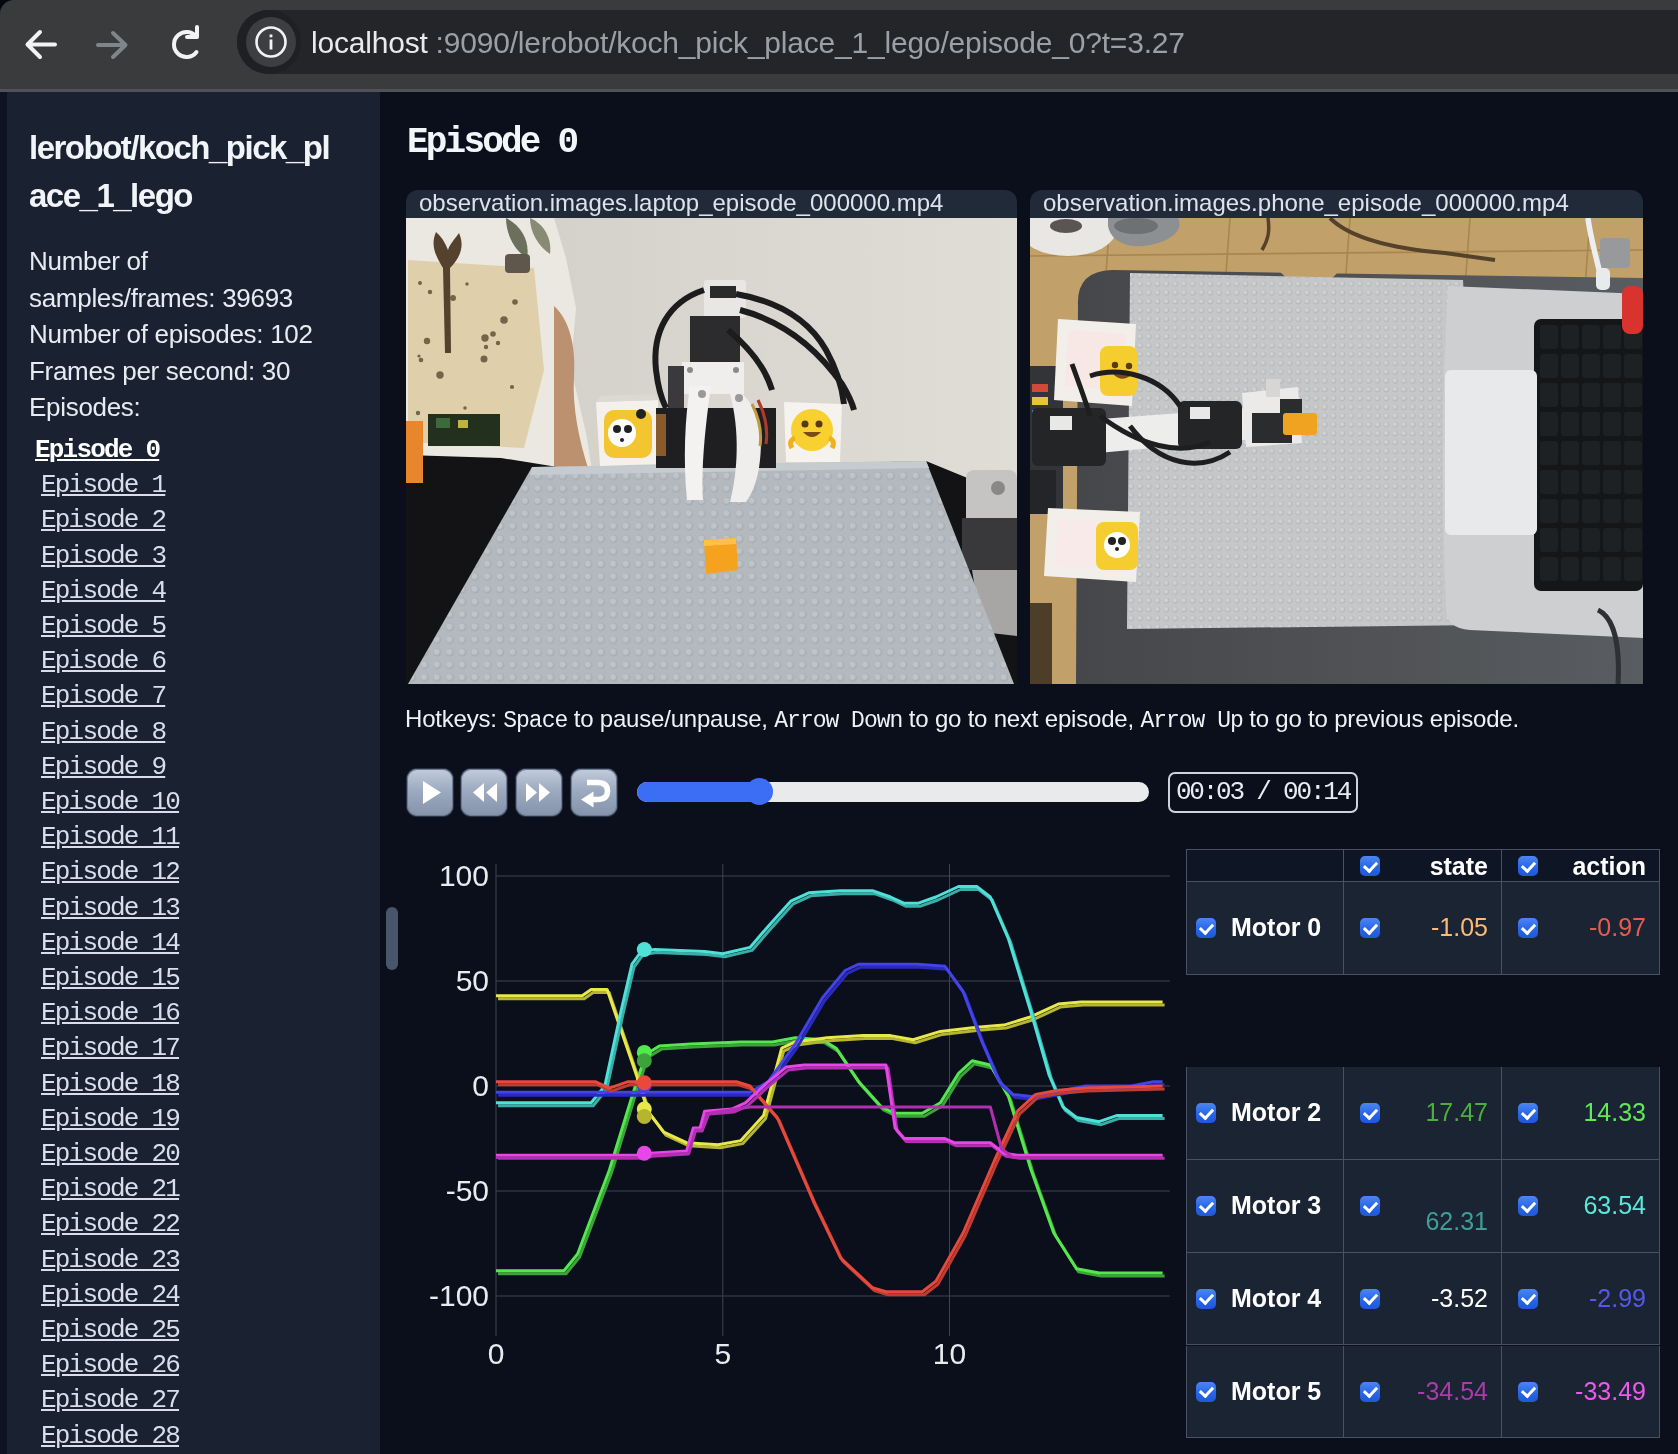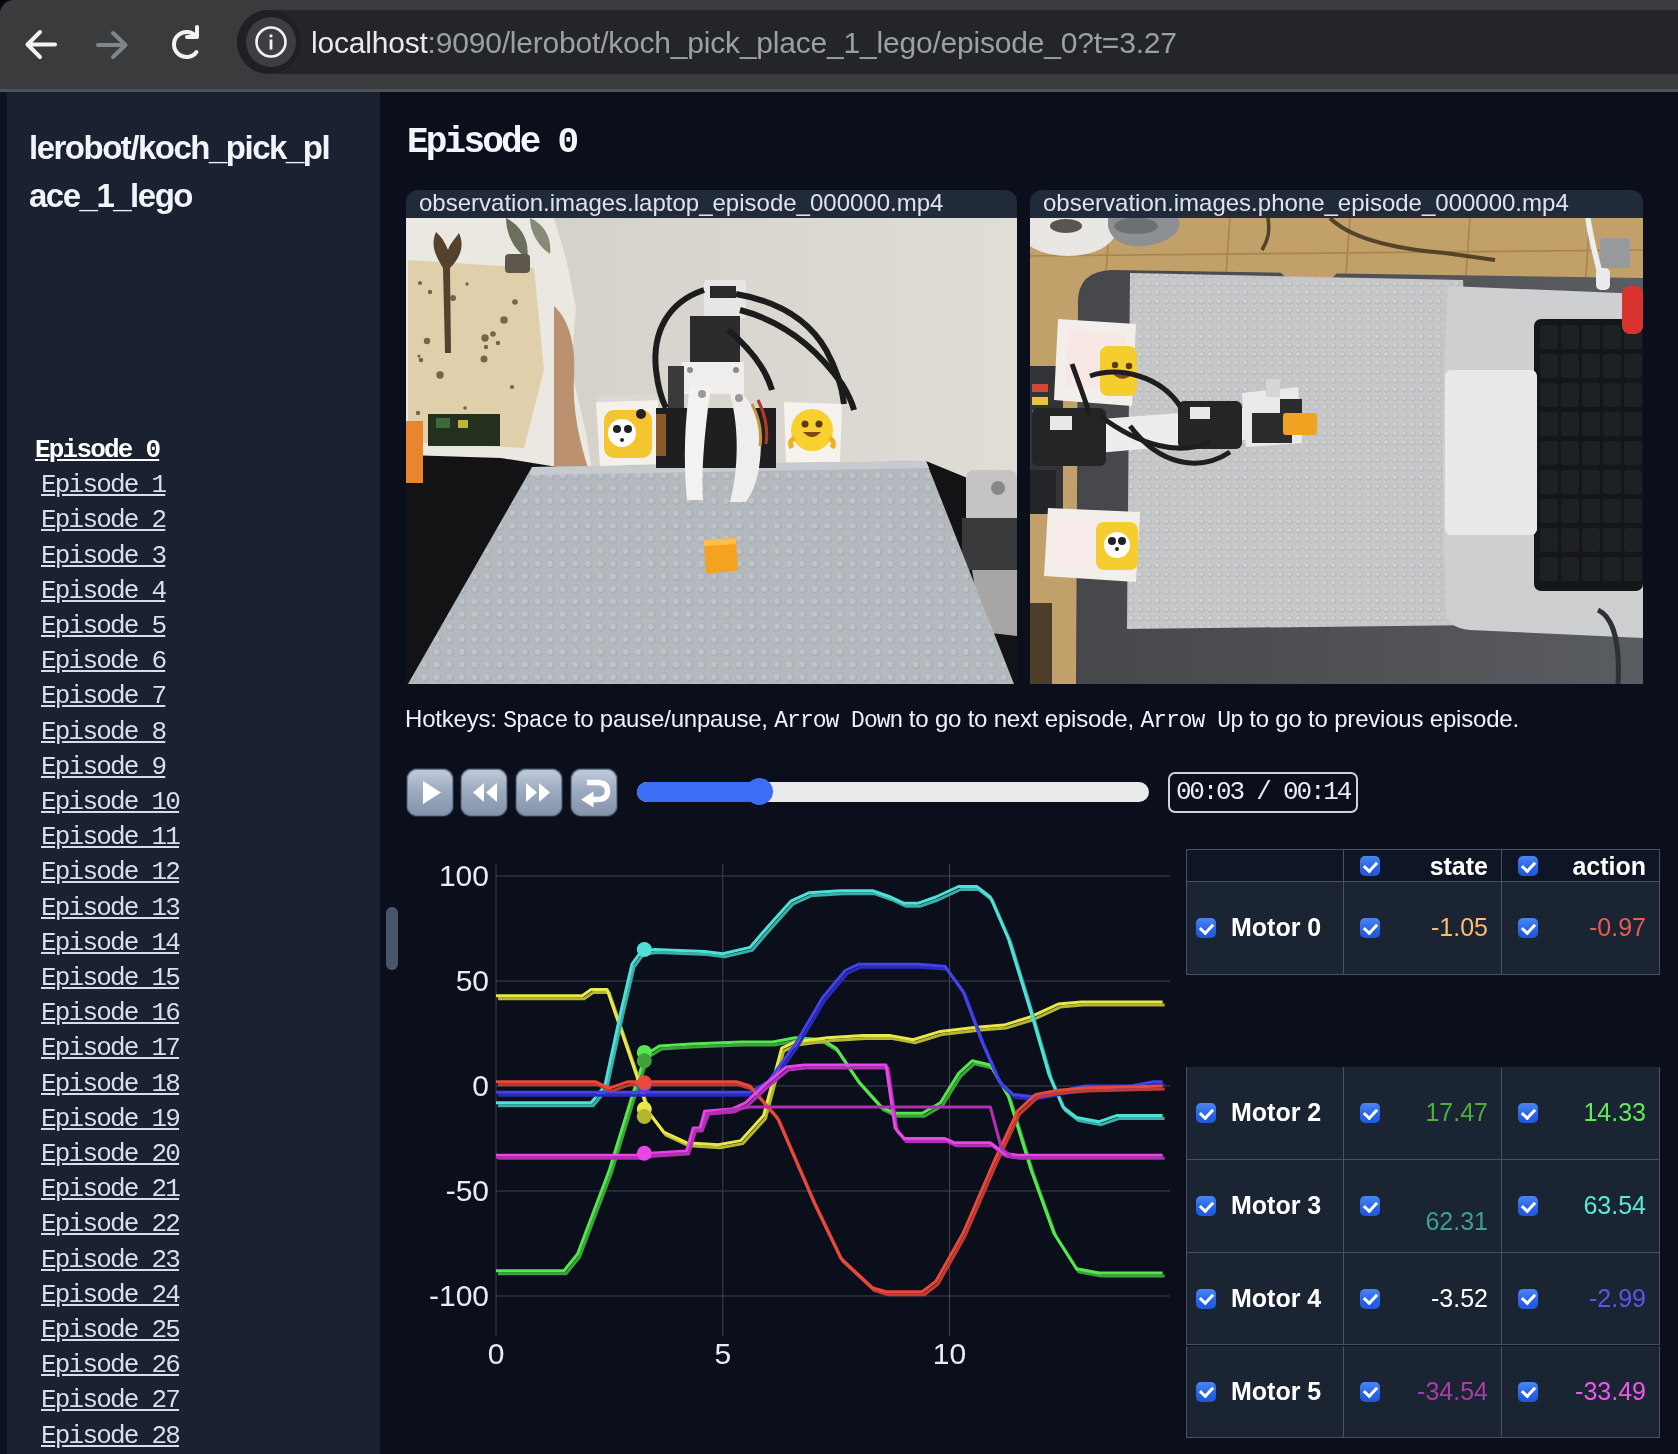--- a/index.html
+++ b/index.html
@@ -7,21 +7,21 @@
        font-family:"Liberation Sans",sans-serif;position:relative;}
   .mono{font-family:"Liberation Mono",monospace;}
   
   #chrome{position:absolute;left:0;top:0;width:1678px;height:89px;background:#3a3b3d;
           border-bottom:3px solid #515257;border-top-left-radius:14px;}
   #urlbar{position:absolute;left:237px;top:10px;width:1441px;height:64px;background:#232528;
           border-radius:32px 0 0 32px;}
   #inforing{position:absolute;left:0px;top:0px;width:64px;height:64px;border-radius:50%;background:#1e2023;}
   #infocircle{position:absolute;left:9px;top:7px;width:50px;height:50px;border-radius:50%;background:#3c3e42;}
   #urltext{position:absolute;left:74px;top:16px;font-size:30px;letter-spacing:-0.2px;color:#e8eaed;white-space:nowrap;}
-  #urltext .gray{color:#9aa0a6;}
+  #urltext .gray{color:#9aa0a6;margin-left:8px;}
   
   #page{position:absolute;left:0;top:92px;width:1678px;height:1362px;background:#0a0f1b;}
   #sidebar{position:absolute;left:7px;top:0;width:373px;height:1362px;background:#1a2231;}
   #sidestrip{position:absolute;left:0;top:0;width:7px;height:1362px;background:#0d1322;}
   #sbtitle{position:absolute;left:22px;top:32px;width:345px;font-size:33px;letter-spacing:-1.5px;font-weight:bold;color:#f1f5f9;line-height:47.5px;}
   #sbinfo{position:absolute;left:22px;top:151px;width:340px;font-size:26px;letter-spacing:-0.3px;color:#e7ebf2;line-height:36.6px;}
   #eplist{position:absolute;left:34px;top:341px;font-size:26px;letter-spacing:-1.8px;line-height:35.2px;color:#d8dfeb;}
   #eplist a{color:#d8dfeb;text-decoration:underline;}
   #eplist a.cur{font-weight:bold;color:#ffffff;margin-left:-6px;}
   
@@ -84,20 +84,21 @@
       <rect x="16.6" y="15.5" width="2.8" height="10" fill="#f1f3f4"></rect>
       <rect x="16.6" y="10.5" width="2.8" height="2.8" fill="#f1f3f4"></rect>
     </svg>
     <div id="urltext">localhost<span class="gray">:9090/lerobot/koch_pick_place_1_lego/episode_0?t=3.27</span></div>
   </div>
 </div>
 <div id="page">
   <div id="sidestrip"></div>
   <div id="sidebar">
     <div id="sbtitle">lerobot/koch_pick_pl<br>ace_1_lego</div>
+    <div id="sbinfo">Number of<br>samples/frames: 39693<br>Number of episodes: 102<br>Frames per second: 30<br>Episodes:</div>
     <div id="eplist" class="mono"><span class="cur"><a href="#" class="cur">Episode 0</a></span><br><a href="#">Episode 1</a><br><a href="#">Episode 2</a><br><a href="#">Episode 3</a><br><a href="#">Episode 4</a><br><a href="#">Episode 5</a><br><a href="#">Episode 6</a><br><a href="#">Episode 7</a><br><a href="#">Episode 8</a><br><a href="#">Episode 9</a><br><a href="#">Episode 10</a><br><a href="#">Episode 11</a><br><a href="#">Episode 12</a><br><a href="#">Episode 13</a><br><a href="#">Episode 14</a><br><a href="#">Episode 15</a><br><a href="#">Episode 16</a><br><a href="#">Episode 17</a><br><a href="#">Episode 18</a><br><a href="#">Episode 19</a><br><a href="#">Episode 20</a><br><a href="#">Episode 21</a><br><a href="#">Episode 22</a><br><a href="#">Episode 23</a><br><a href="#">Episode 24</a><br><a href="#">Episode 25</a><br><a href="#">Episode 26</a><br><a href="#">Episode 27</a><br><a href="#">Episode 28</a><br></div>
   </div>
   <div id="main">
     <div id="h1" class="mono">Episode 0</div>
     <div class="panel" id="panelL">
       <div class="hdr">observation.images.laptop_episode_000000.mp4</div>
       <div class="vid" id="vidL"><svg width="611" height="466" viewBox="0 0 611 466">
 <defs>
 <pattern id="dotsL" width="12.6" height="12.6" patternUnits="userSpaceOnUse">
                 <rect width="12.6" height="12.6" fill="#b4b9be"></rect>

